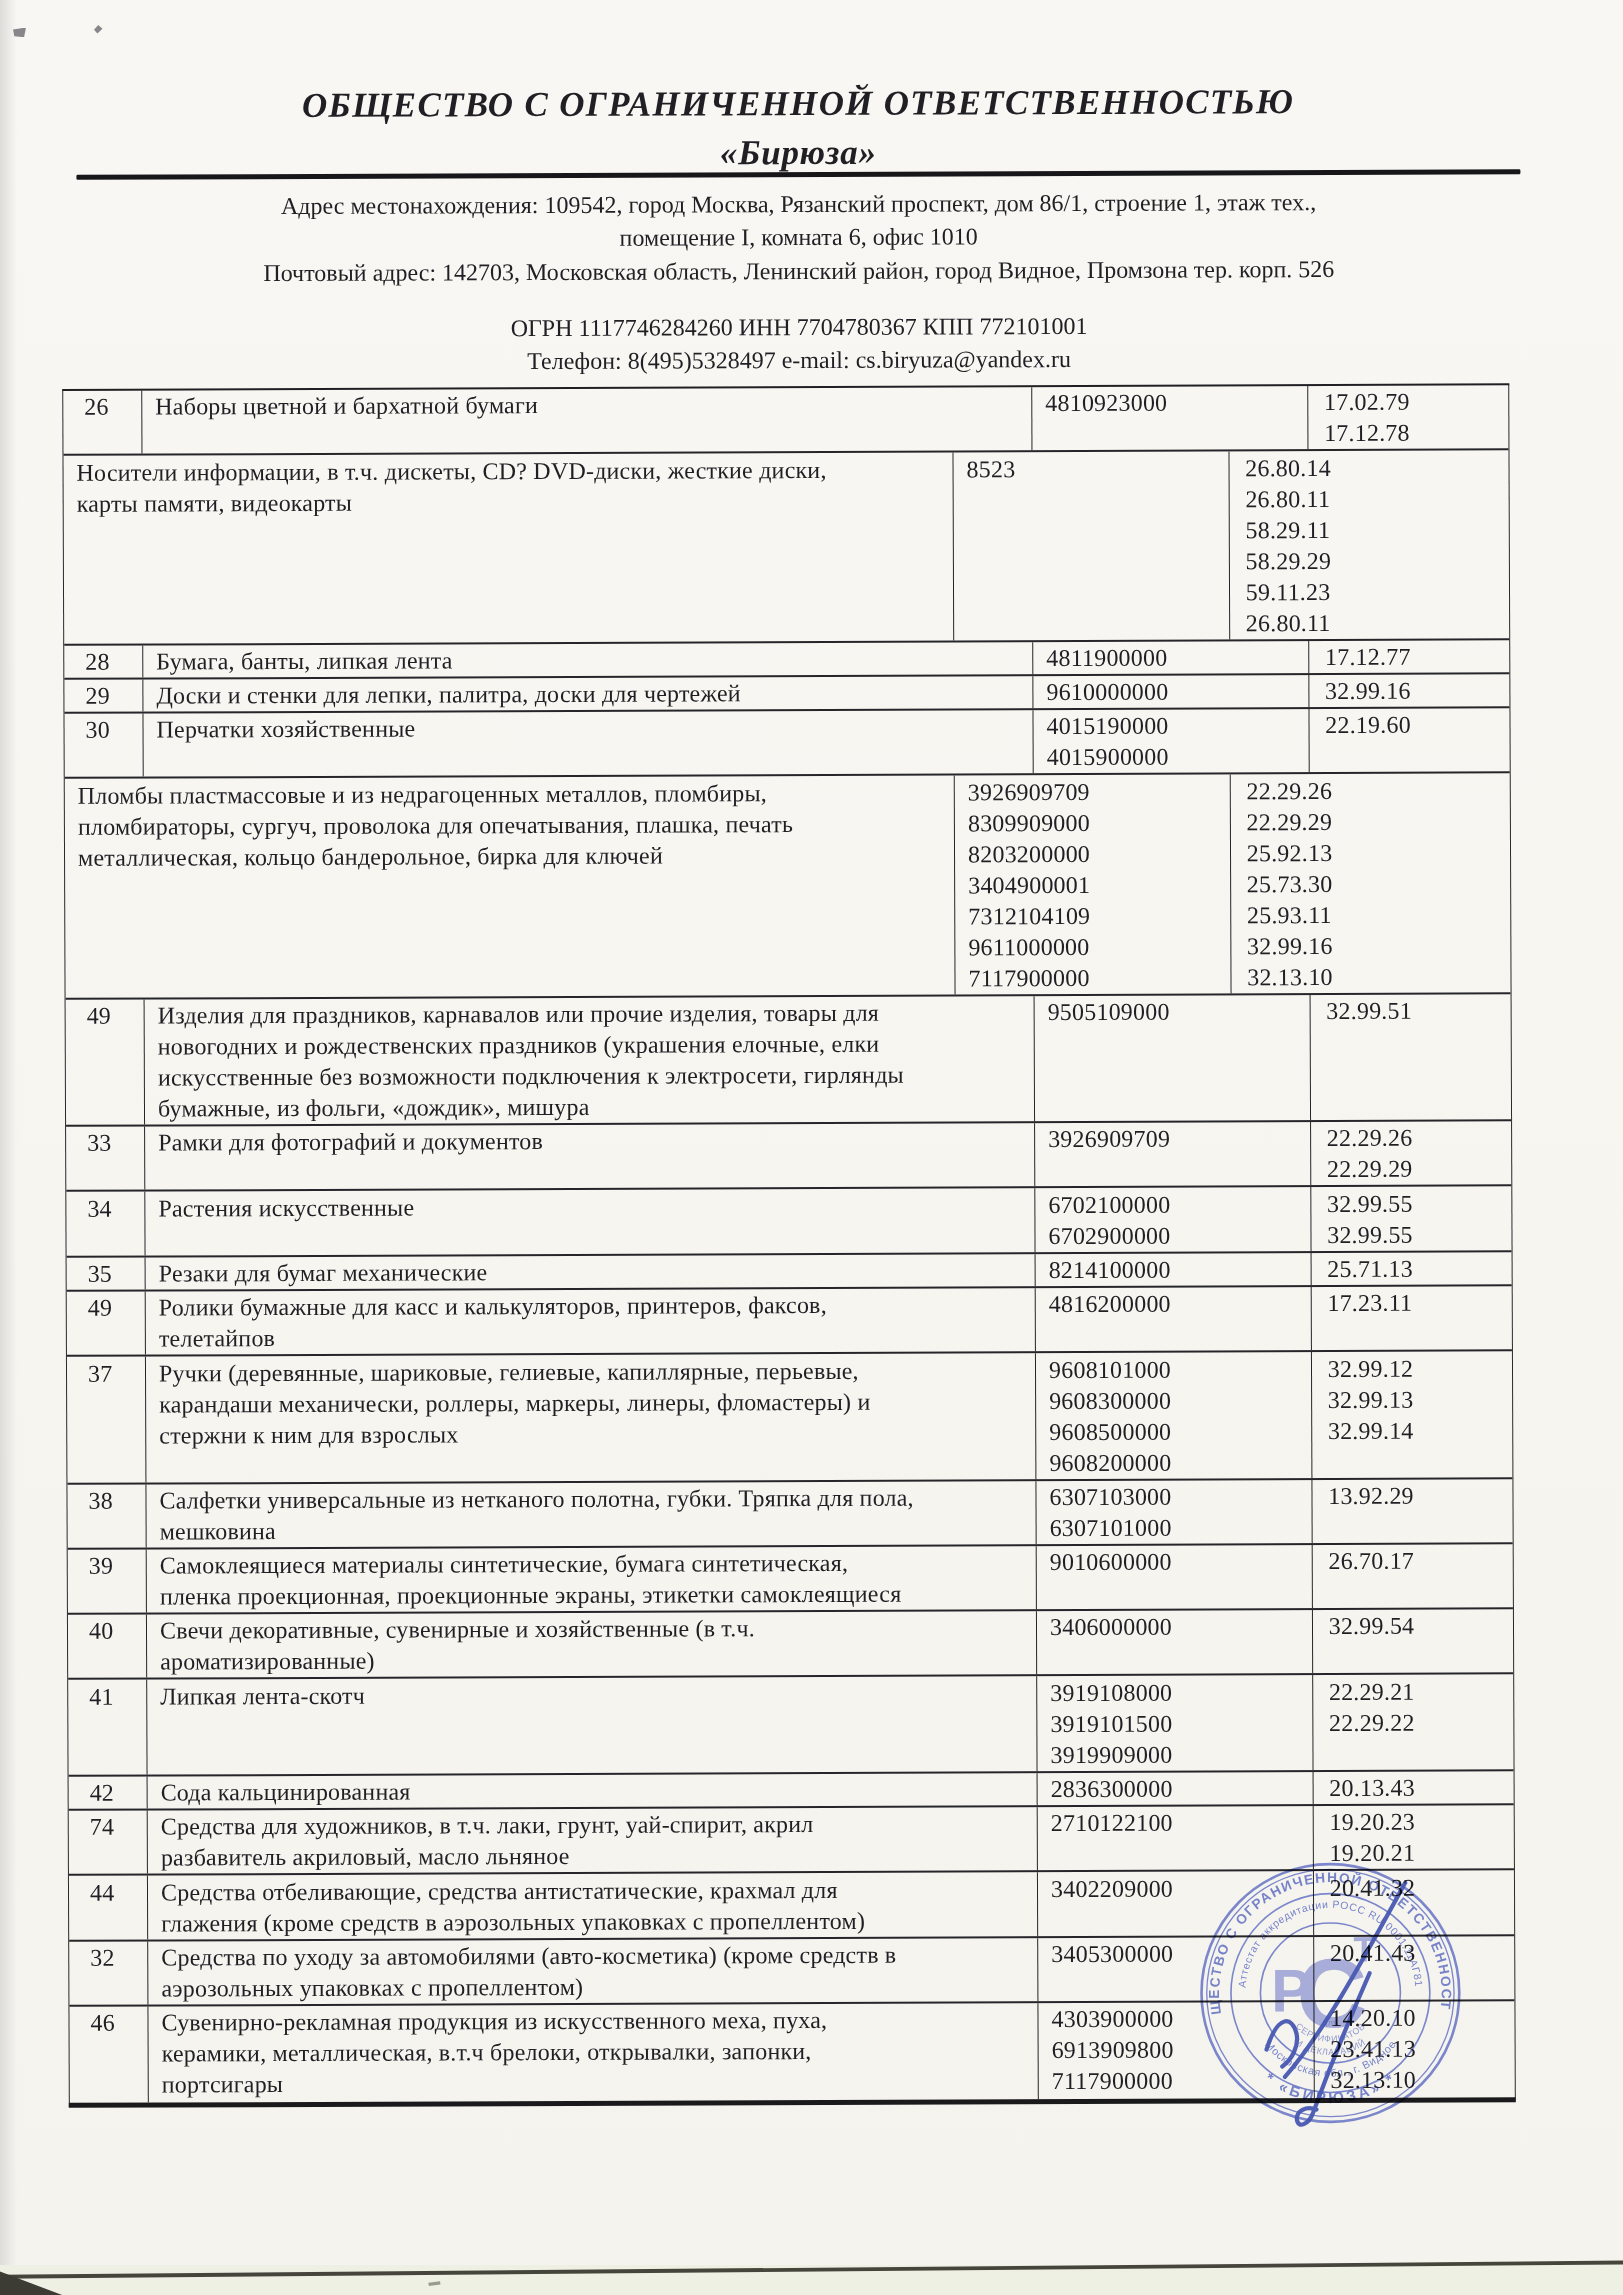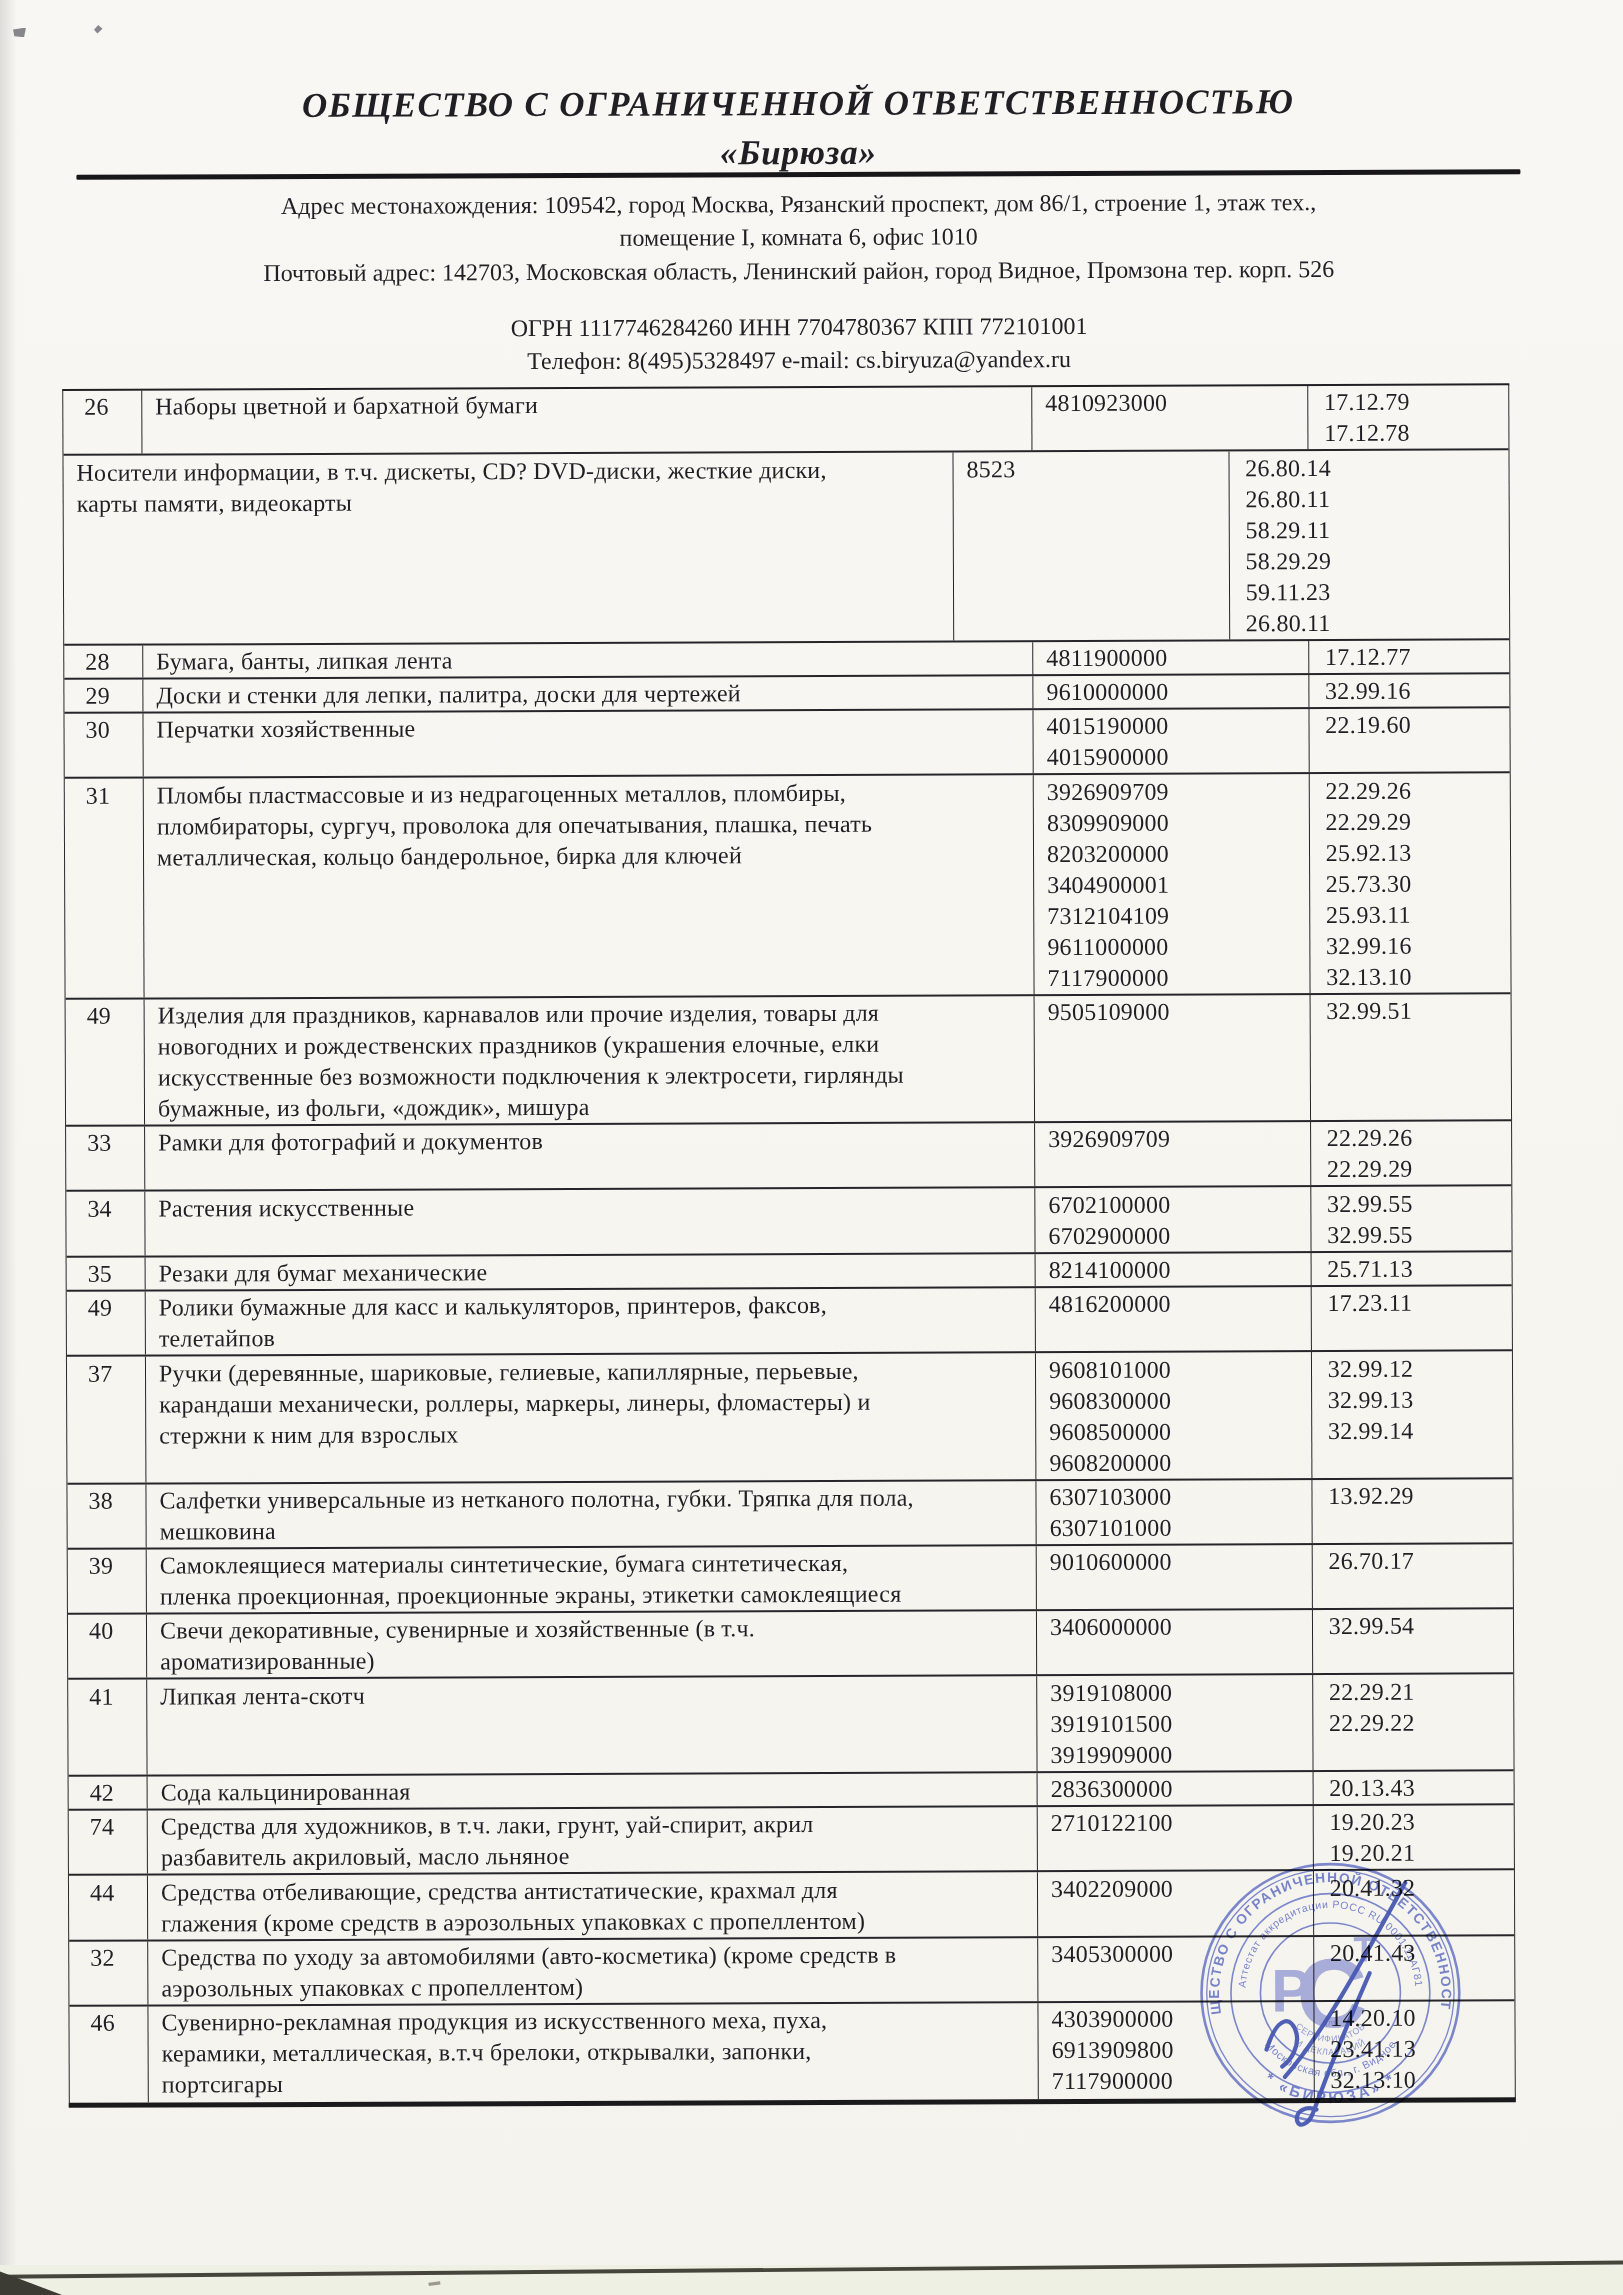--- a/index.html
+++ b/index.html
@@ -74,21 +74,21 @@
           <div class="cell c-num">
             <div class="line">26</div>
           </div>
           <div class="cell c-desc">
             <div class="line">Наборы цветной и бархатной бумаги</div>
           </div>
           <div class="cell c-tnved">
             <div class="line">4810923000</div>
           </div>
           <div class="cell c-okpd">
-            <div class="line">17.12.79</div>
+            <div class="line">17.02.79</div>
             <div class="line">17.12.78</div>
           </div>
         </div>
         <div class="trow" style="min-height: 188px;">
           <div class="cell c-desc">
             <div class="line">Носители информации, в т.ч. дискеты, CD? DVD-диски, жесткие диски,</div>
             <div class="line">карты памяти, видеокарты</div>
           </div>
           <div class="cell c-tnved">
             <div class="line">8523</div>
@@ -139,23 +139,20 @@
           </div>
           <div class="cell c-tnved">
             <div class="line">4015190000</div>
             <div class="line">4015900000</div>
           </div>
           <div class="cell c-okpd">
             <div class="line">22.19.60</div>
           </div>
         </div>
         <div class="trow" style="min-height: 218px;">
-          <div class="cell c-num">
-            <div class="line">31</div>
-          </div>
           <div class="cell c-desc">
             <div class="line">Пломбы пластмассовые и из недрагоценных металлов, пломбиры,</div>
             <div class="line">пломбираторы, сургуч, проволока для опечатывания, плашка, печать</div>
             <div class="line">металлическая, кольцо бандерольное, бирка для ключей</div>
           </div>
           <div class="cell c-tnved">
             <div class="line">3926909709</div>
             <div class="line">8309909000</div>
             <div class="line">8203200000</div>
             <div class="line">3404900001</div>

